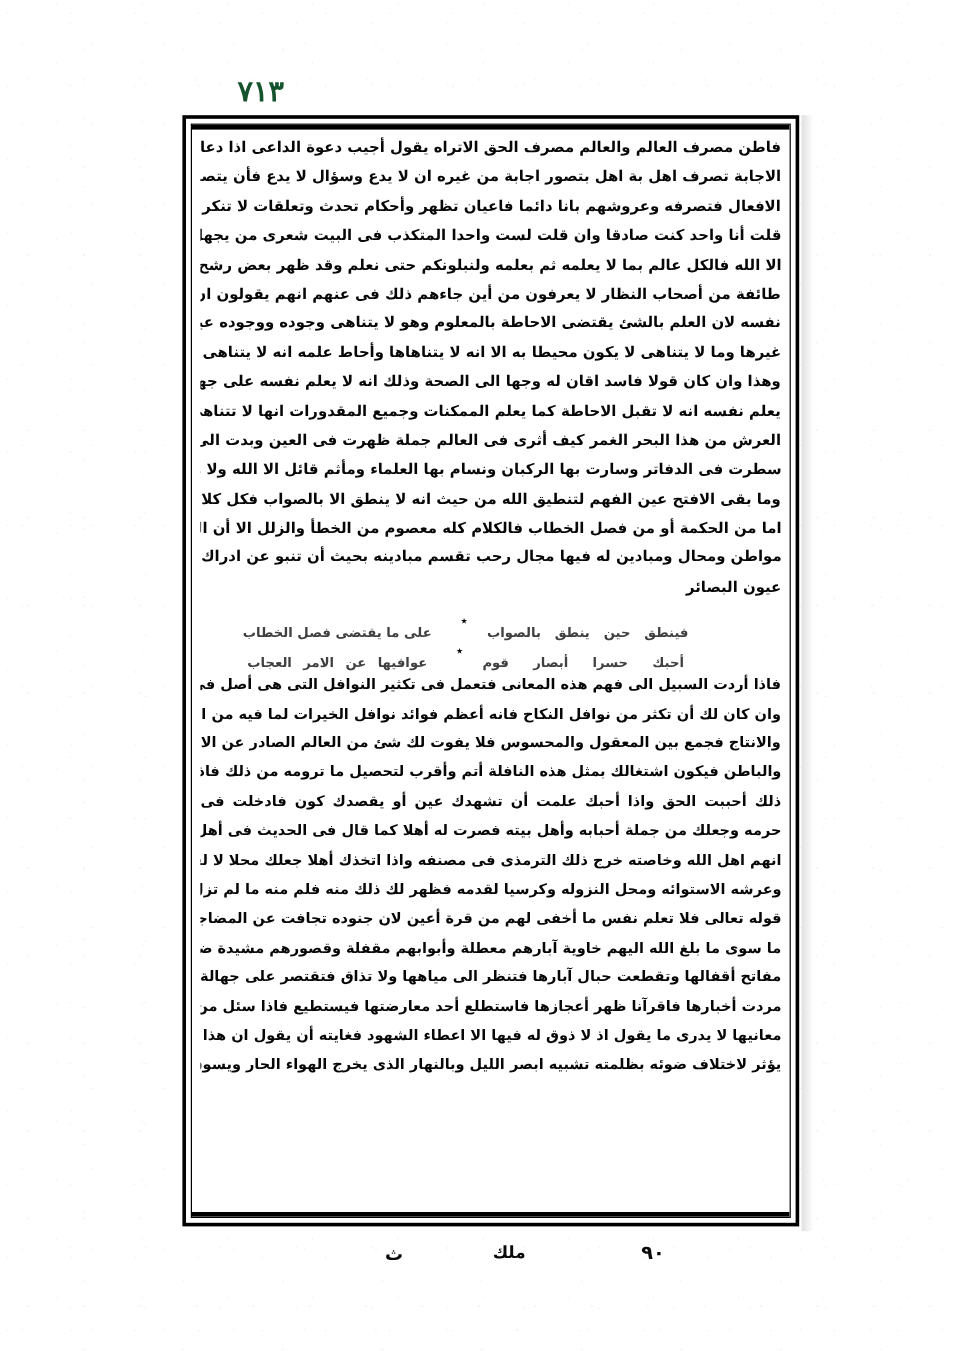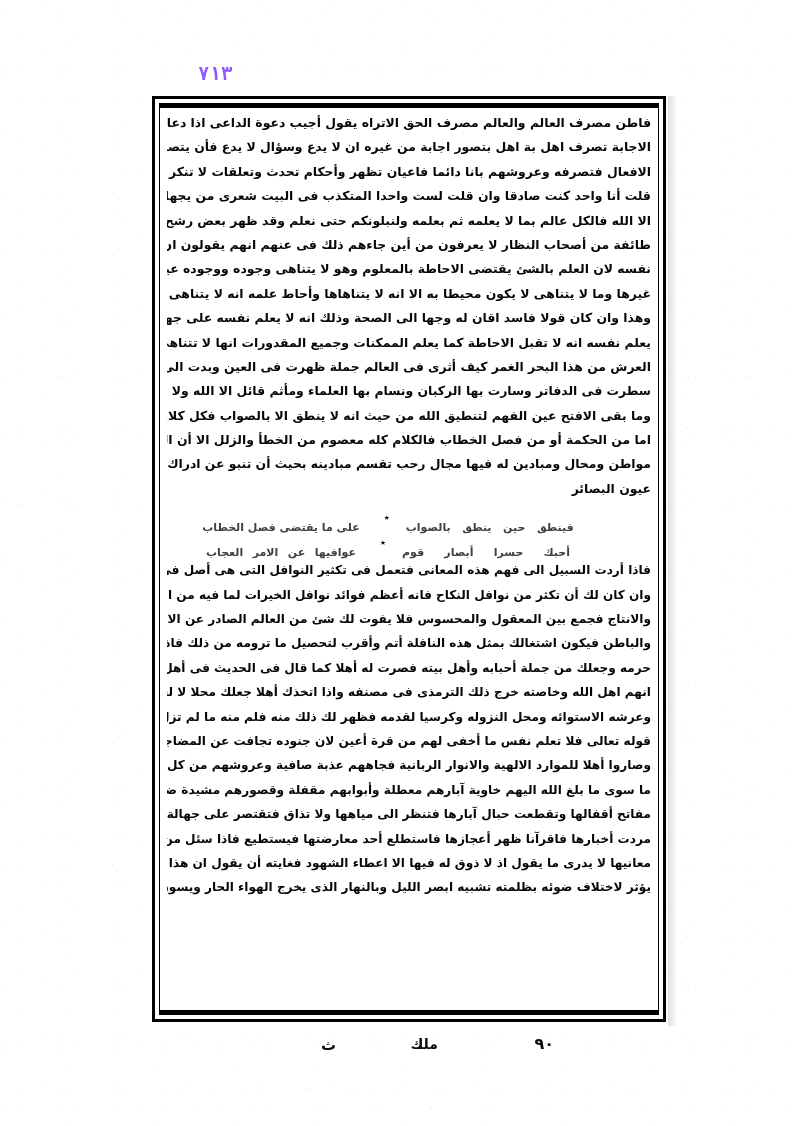--- a/index.html
+++ b/index.html
@@ -38,25 +38,25 @@
       radial-gradient(circle at 49% 91%, #000 0.5px, transparent 0.8px),
       radial-gradient(circle at 92% 38%, #000 0.5px, transparent 0.8px);
     background-size: 53px 61px, 71px 49px, 59px 67px, 83px 57px, 47px 73px, 63px 51px;
   }
 
   
   #folio-number {
     position: absolute;
     top: 62px;
     left: 198px;
-    font-family: Liberation Mono, monospace;
-    font-size: 19px;
+    font-family: Liberation Serif, serif;
+    font-size: 24px;
     font-weight: 700;
     letter-spacing: .5px;
-    color: #8b5cf6;
+    color: #14532d;
     direction: rtl;
   }
 
   
   #text-frame {
     position: absolute;
     left: 152px;
     top: 96px;
     width: 514px;
     height: 926px;
@@ -236,25 +236,25 @@
             <span class="hemistich first">أحبك حسرا أبصار قوم</span>
             <span class="verse-sep">٭</span>
             <span class="hemistich second">عوافيها عن الامر العجاب</span>
           </div>
         </div>
 
         <span class="text-line stretch">فاذا أردت السبيل الى فهم هذه المعانى فتعمل فى تكثير النوافل التى هى أصل فى القرائض</span>
         <span class="text-line stretch">وان كان لك أن تكثر من نوافل النكاح فانه أعظم فوائد نوافل الخيرات لما فيه من الازدواج</span>
         <span class="text-line stretch">والانتاج فجمع بين المعقول والمحسوس فلا يفوت لك شئ من العالم الصادر عن الاسم الظاهر</span>
         <span class="text-line stretch">والباطن فيكون اشتغالك بمثل هذه النافلة أتم وأقرب لتحصيل ما ترومه من ذلك فاذا فعلت</span>
+        <span class="text-line stretch">ذلك أحببت الحق واذا أحبك علمت أن تشهدك عين أو يقصدك كون فادخلت فى</span>
         <span class="text-line stretch">حرمه وجعلك من جملة أحبابه وأهل بيته فصرت له أهلا كما قال فى الحديث فى أهل القرآن</span>
         <span class="text-line stretch">انهم اهل الله وخاصته خرج ذلك الترمذى فى مصنفه واذا اتخذك أهلا جعلك محلا لا لقائه</span>
         <span class="text-line stretch">وعرشه الاستوائه ومحل النزوله وكرسيا لقدمه فظهر لك ذلك منه فلم منه ما لم تزل مع كونه فيك وهو</span>
         <span class="text-line stretch">قوله تعالى فلا تعلم نفس ما أخفى لهم من قرة أعين لان جنوده تجافت عن المضاجع الطبيعية</span>
-        <span class="text-line stretch">وصاروا أهلا للموارد الالهية والانوار الربانية فجاههم عذبة صافية وعروشهم من كل</span>
         <span class="text-line stretch">ما سوى ما بلغ الله اليهم خاوية آبارهم معطلة وأبوابهم مقفلة وقصورهم مشيدة ضاعت</span>
         <span class="text-line stretch">مفاتح أقفالها وتقطعت حبال آبارها فتنظر الى مياهها ولا تذاق فتقتصر على جهالة فاذا</span>
         <span class="text-line stretch">مردت أخبارها فاقرآنا ظهر أعجازها فاستطلع أحد معارضتها فيستطيع فاذا سئل من</span>
         <span class="text-line stretch">معانيها لا يدرى ما يقول اذ لا ذوق له فيها الا اعطاء الشهود فغايته أن يقول ان هذا المصر</span>
         <span class="text-line stretch">يؤثر لاختلاف ضوئه بظلمته تشبيه ابصر الليل وبالنهار الذى يخرج الهواء الحار ويسوق الهواء</span>
 
       </div>
     </div>
   </div>
 

